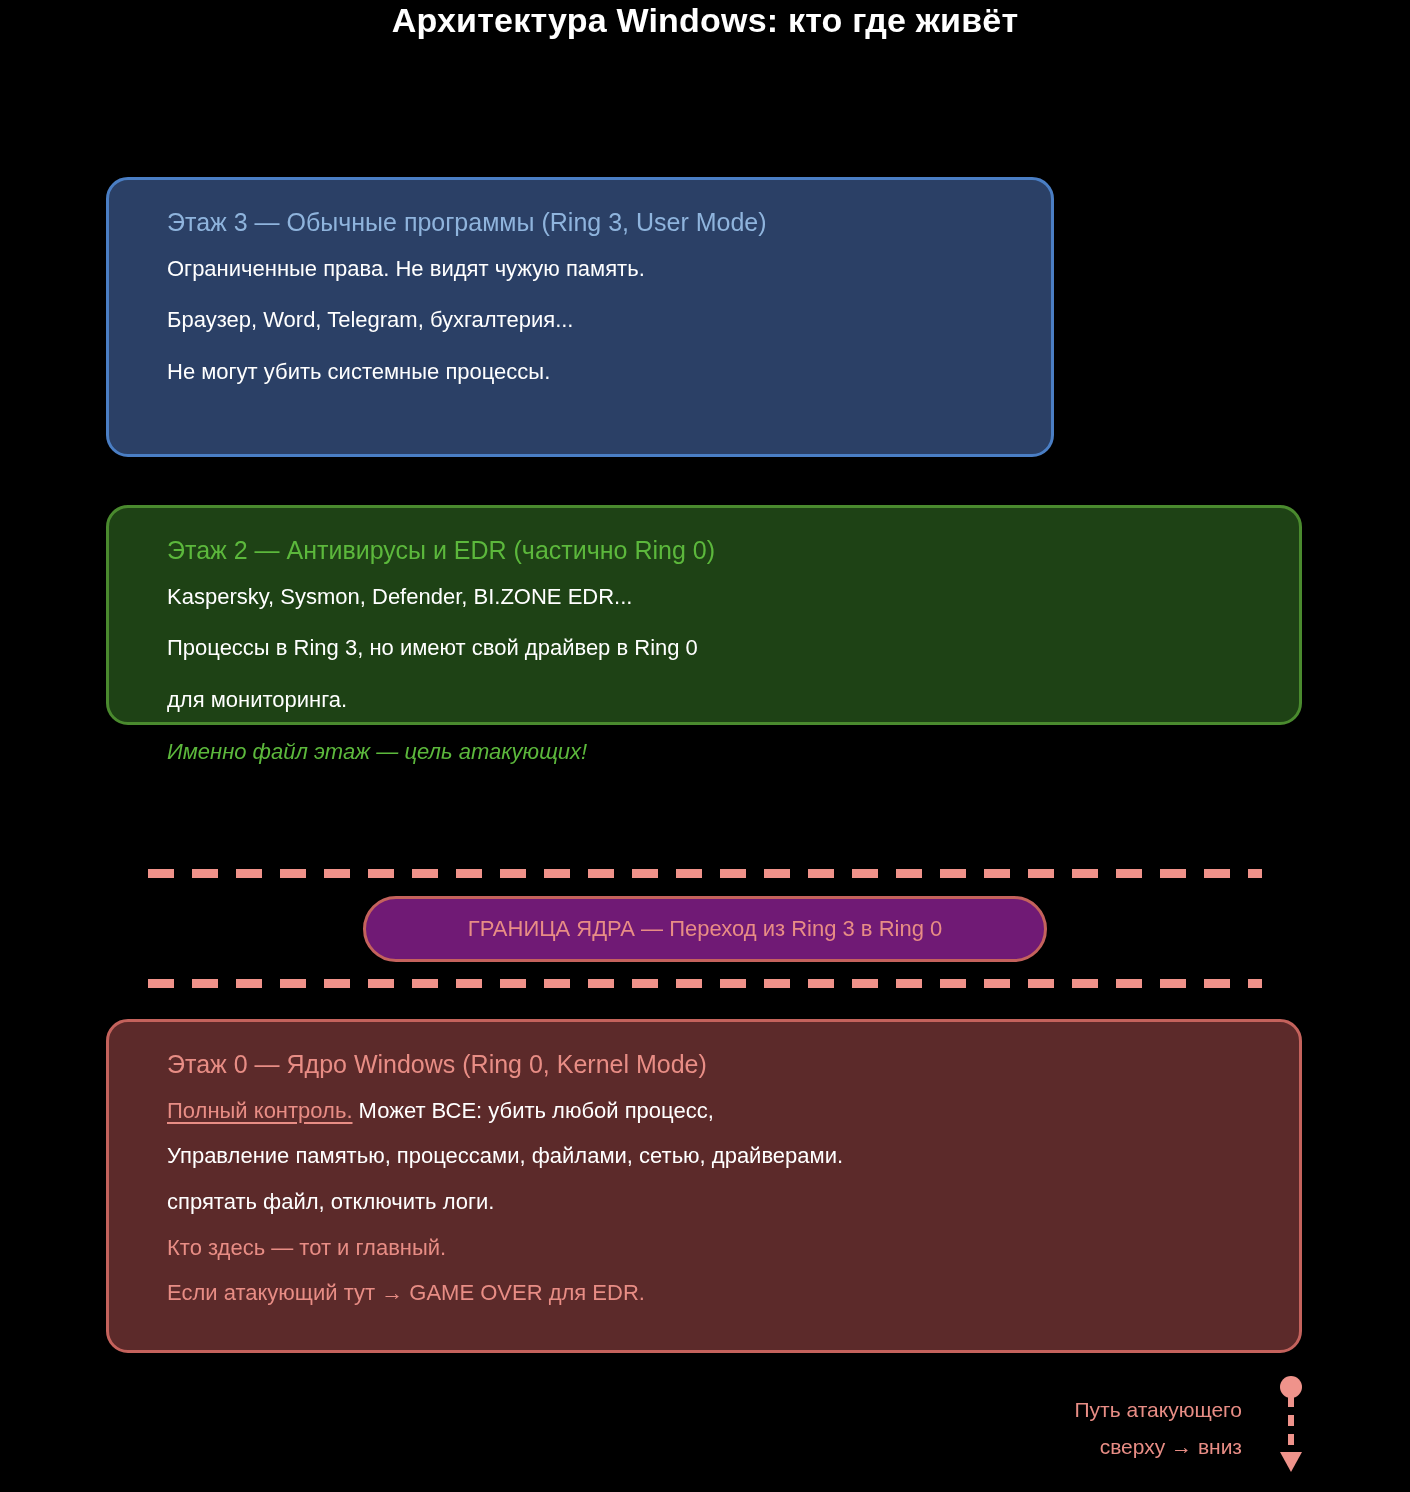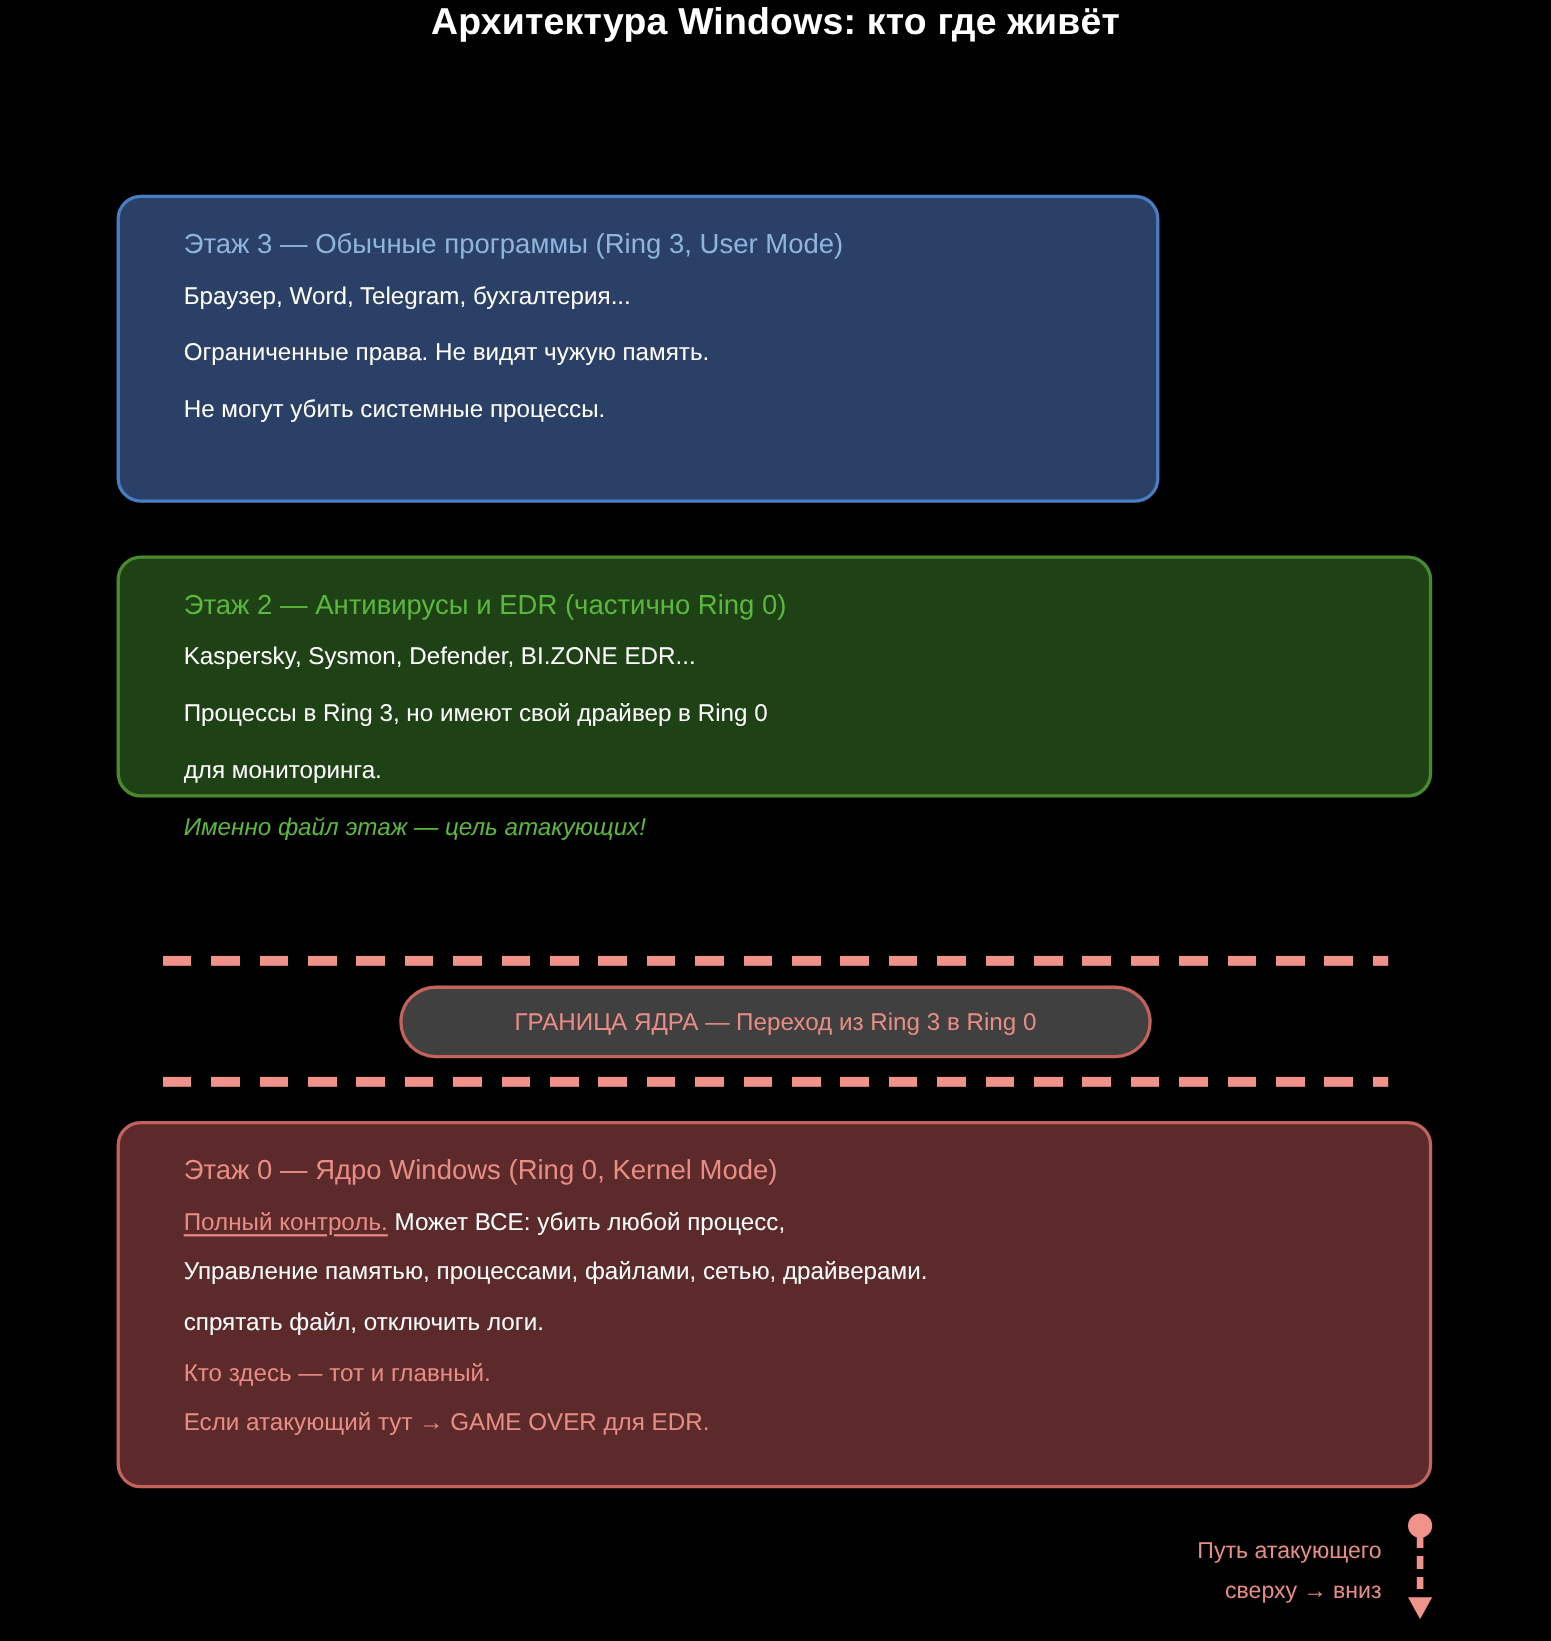--- a/index.html
+++ b/index.html
@@ -128,39 +128,39 @@
 
   .boundary-pill {
     position: absolute;
     left: 363px;
     top: 855px;
     width: 684px;
     height: 66px;
     box-sizing: border-box;
     border: 3px solid #c4625c;
     border-radius: 33px;
-    background: #404040;
+    background: #701a75;
     display: flex;
     align-items: center;
     justify-content: center;
   }
   .boundary-pill-label {
     font-size: 22px;
     color: #e88d85;
     white-space: nowrap;
   }
 
   
   .attack-path {
     position: absolute;
     right: 108px;
     top: 1392px;
     display: flex;
     align-items: flex-start;
-    gap: 20px;
+    gap: 34px;
   }
   .attack-path-text {
     text-align: right;
     color: #e88d85;
     font-size: 21px;
     line-height: 1.75;
     white-space: nowrap;
   }
   .attack-arrow {
     position: relative;
@@ -203,22 +203,22 @@
 </style>
 </head>
 <body>
 
 <h1 class="page-title">Архитектура Windows: кто где живёт</h1>
 
 <div class="layers">
 
   <div class="layer-box" id="box-ring3">
     <p class="layer-heading">Этаж 3 — Обычные программы (Ring 3, User Mode)</p>
+    <p class="layer-line">Ограниченные права. Не видят чужую память.</p>
     <p class="layer-line">Браузер, Word, Telegram, бухгалтерия...</p>
-    <p class="layer-line">Ограниченные права. Не видят чужую память.</p>
     <p class="layer-line">Не могут убить системные процессы.</p>
   </div>
 
   <div class="layer-box" id="box-ring2">
     <p class="layer-heading">Этаж 2 — Антивирусы и EDR (частично Ring 0)</p>
     <p class="layer-line">Kaspersky, Sysmon, Defender, BI.ZONE EDR...</p>
     <p class="layer-line">Процессы в Ring 3, но имеют свой драйвер в Ring 0</p>
     <p class="layer-line">для мониторинга.</p>
     <p class="layer-line italic accent">Именно файл этаж — цель атакующих!</p>
   </div>

